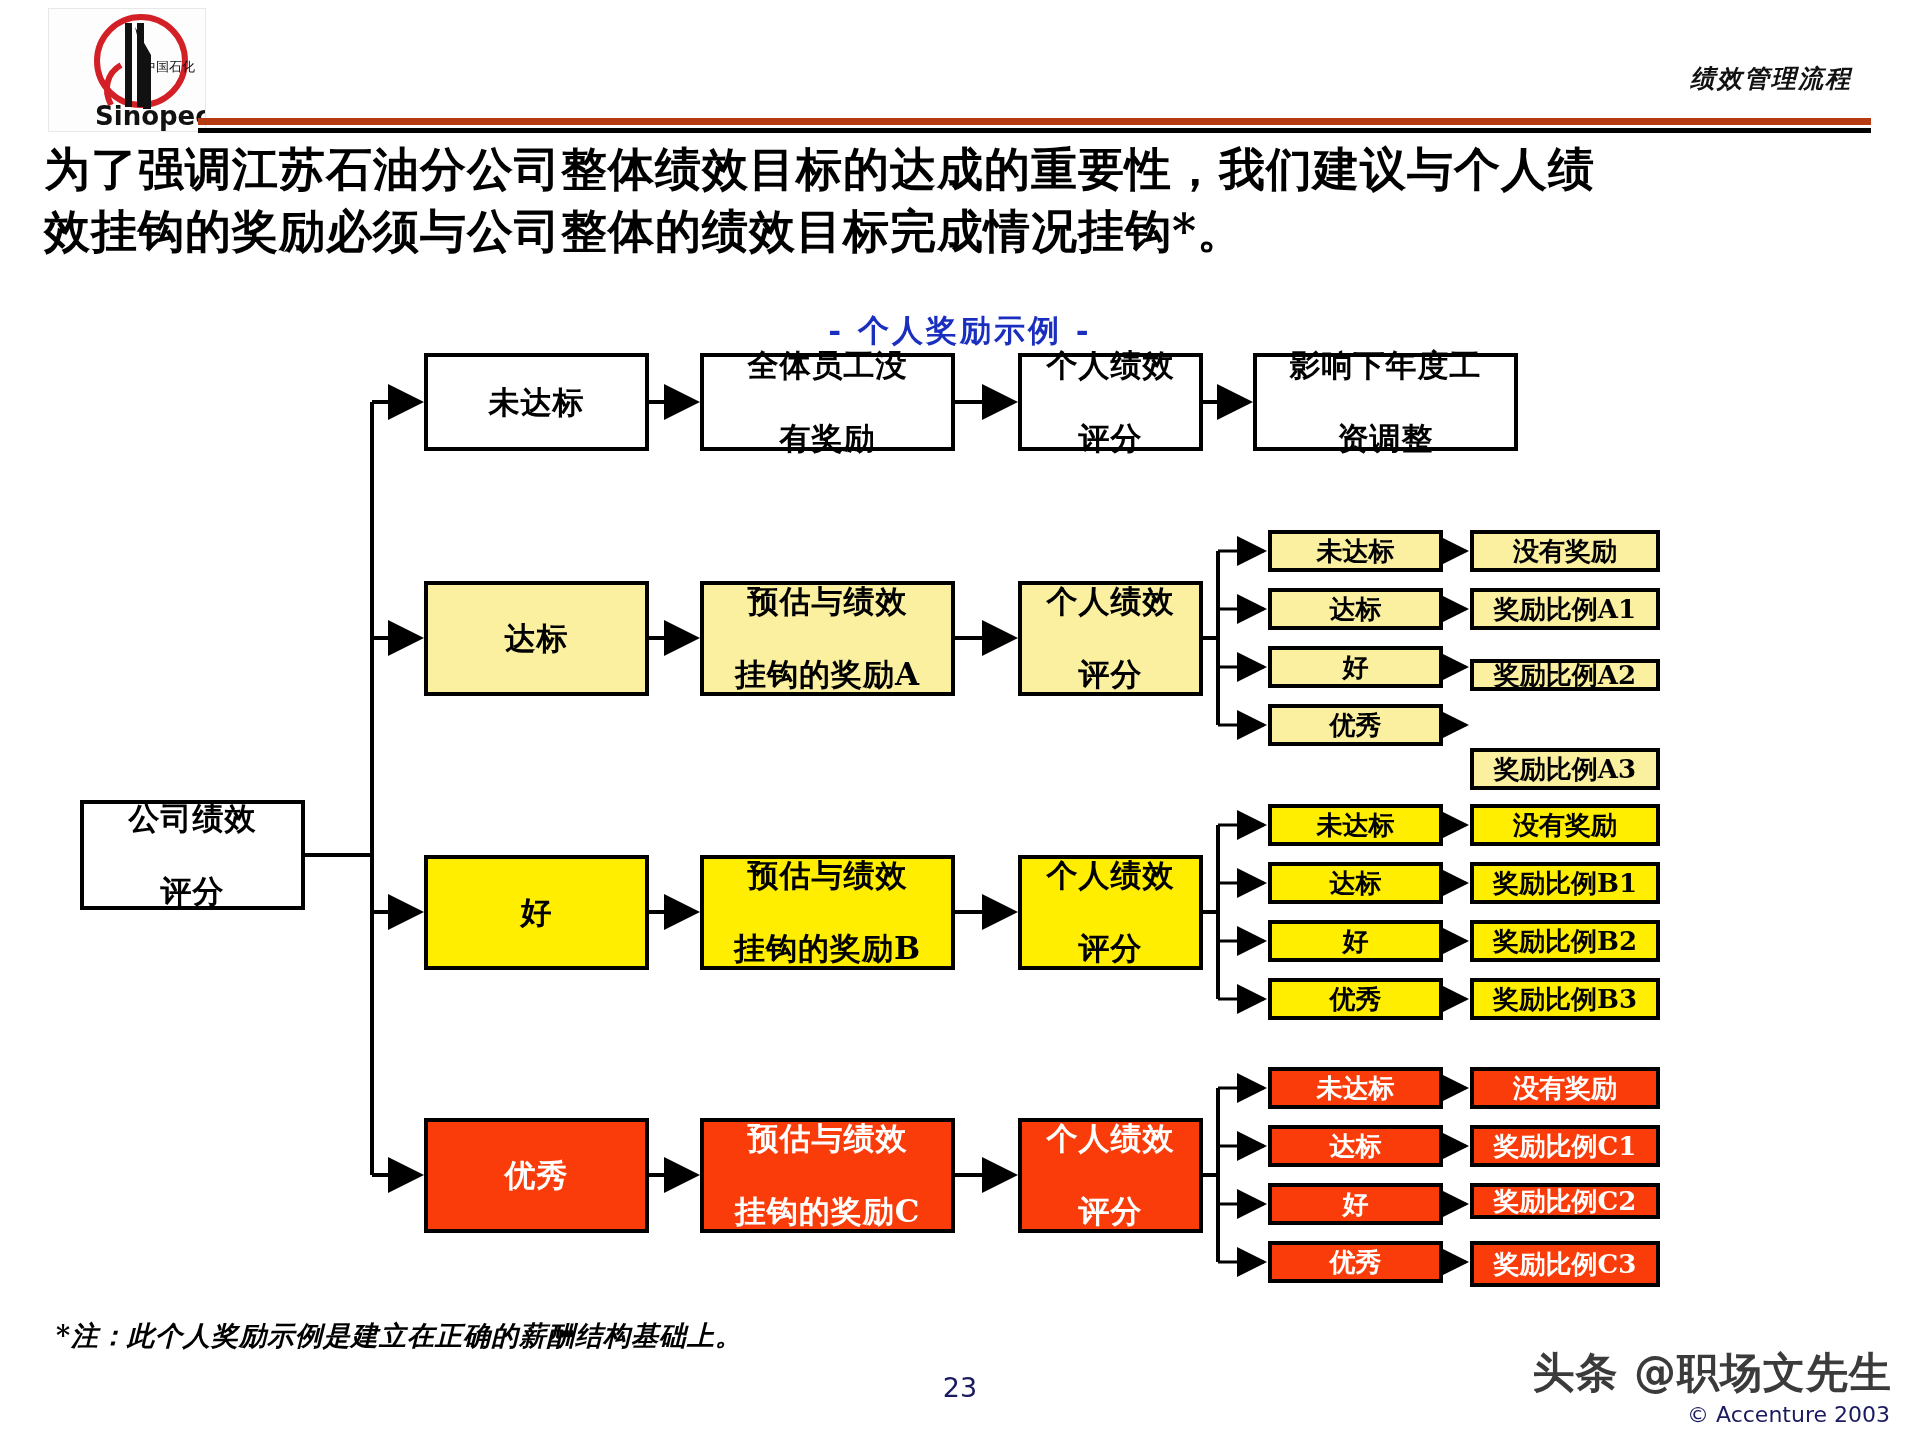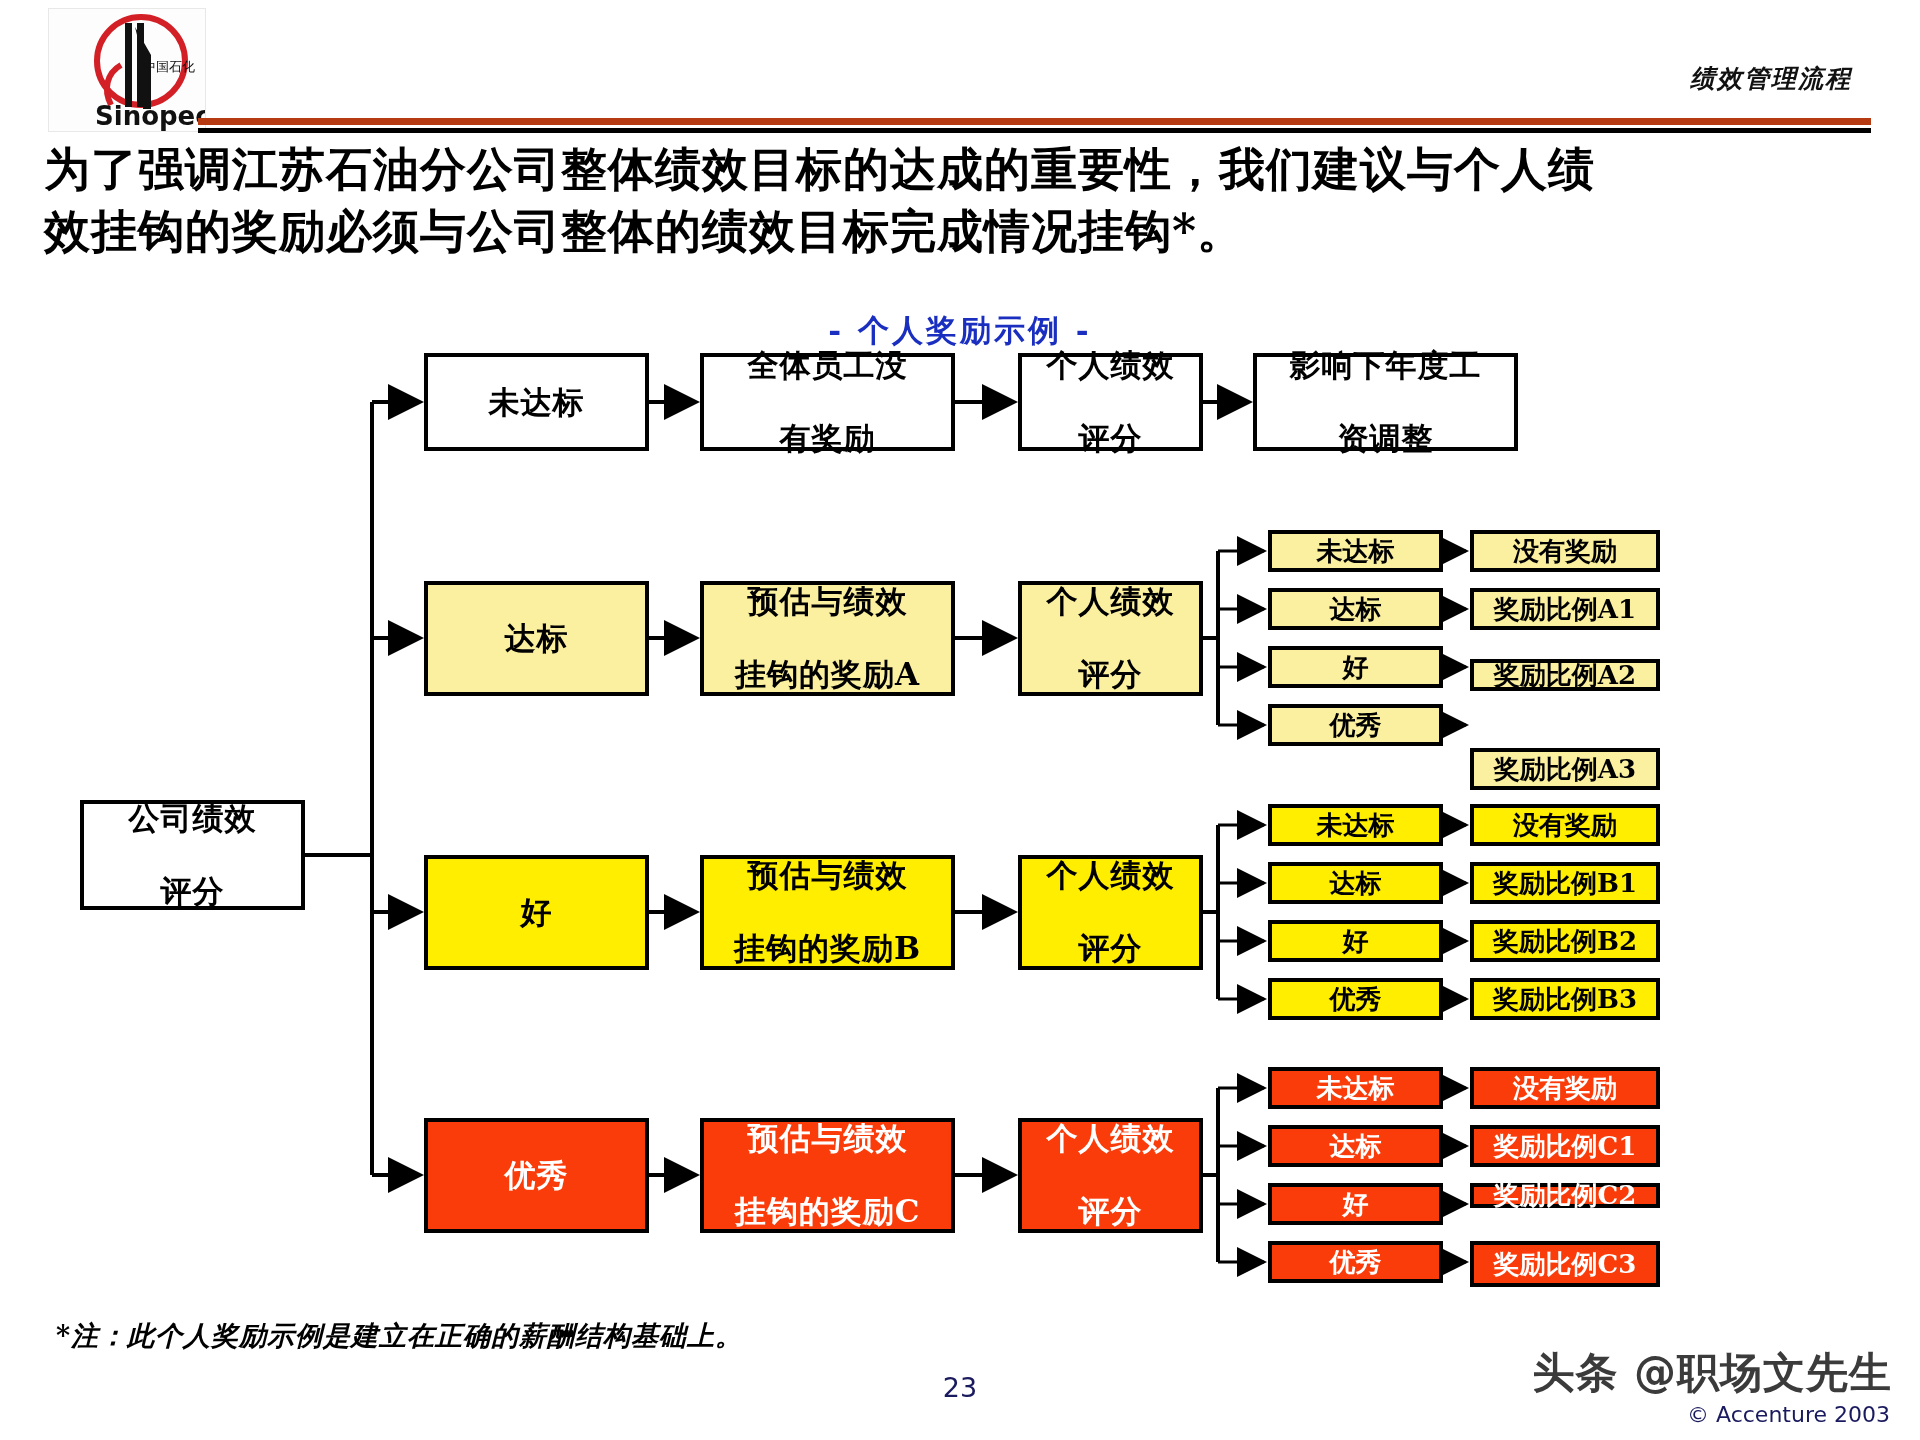--- a/index.html
+++ b/index.html
@@ -366,21 +366,21 @@
       </div>
       <div class="node red small" style="left: 1268px; top: 1125px; width: 175px; height: 42px; flex-direction: column;">
         <span>达标</span>
       </div>
       <div class="node red small" style="left: 1470px; top: 1125px; width: 190px; height: 42px; flex-direction: column;">
         <span>奖励比例C1</span>
       </div>
       <div class="node red small" style="left: 1268px; top: 1183px; width: 175px; height: 42px; flex-direction: column;">
         <span>好</span>
       </div>
-      <div class="node red small" style="left: 1470px; top: 1183px; width: 190px; height: 25px; flex-direction: column;">
+      <div class="node red small" style="left: 1470px; top: 1183px; width: 190px; height: 36px; flex-direction: column;">
         <span>奖励比例C2</span>
       </div>
       <div class="node red small" style="left: 1268px; top: 1241px; width: 175px; height: 42px; flex-direction: column;">
         <span>优秀</span>
       </div>
       <div class="node red small" style="left: 1470px; top: 1241px; width: 190px; height: 46px; flex-direction: column;">
         <span>奖励比例C3</span>
       </div>
     </div>
 </div>

